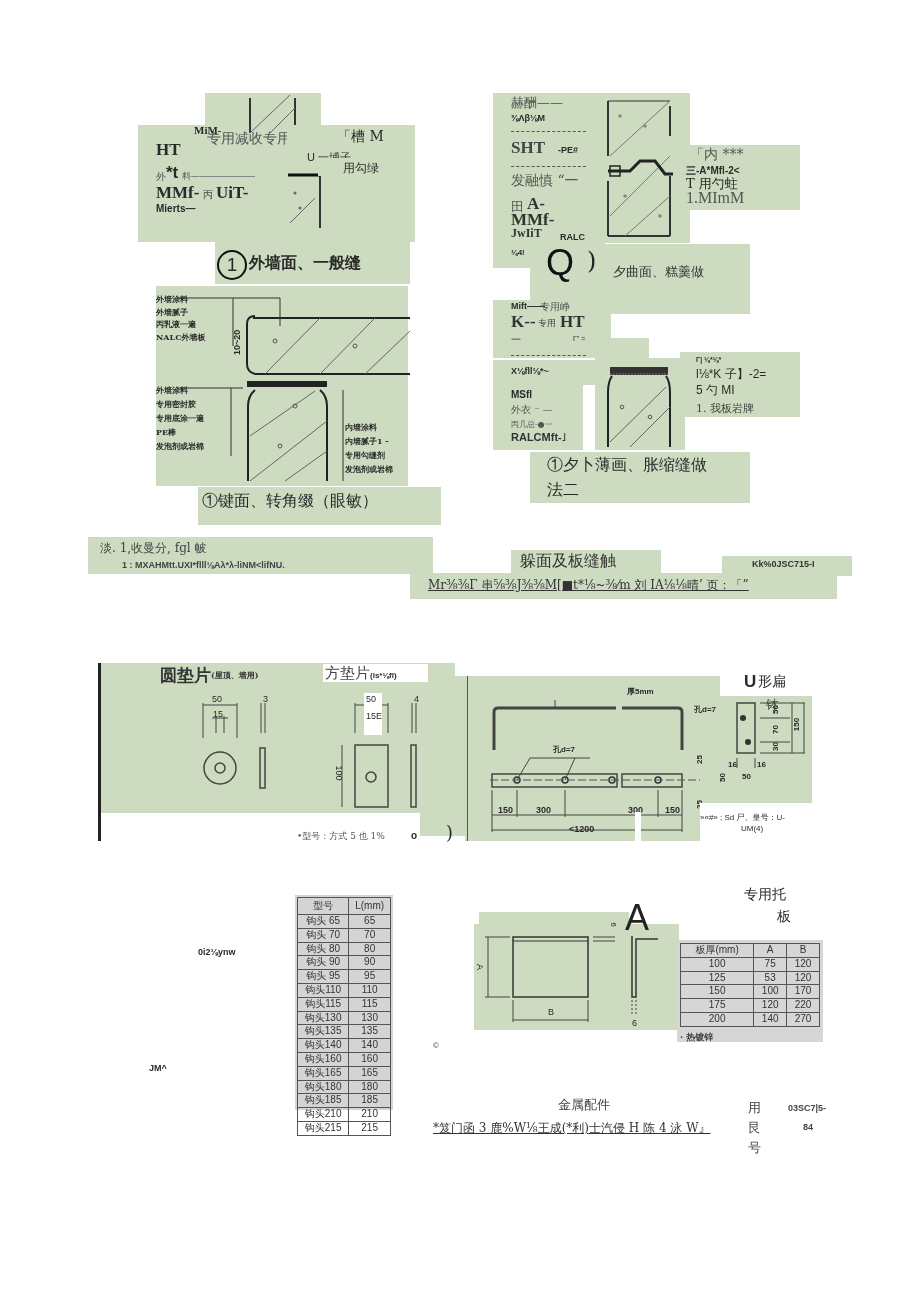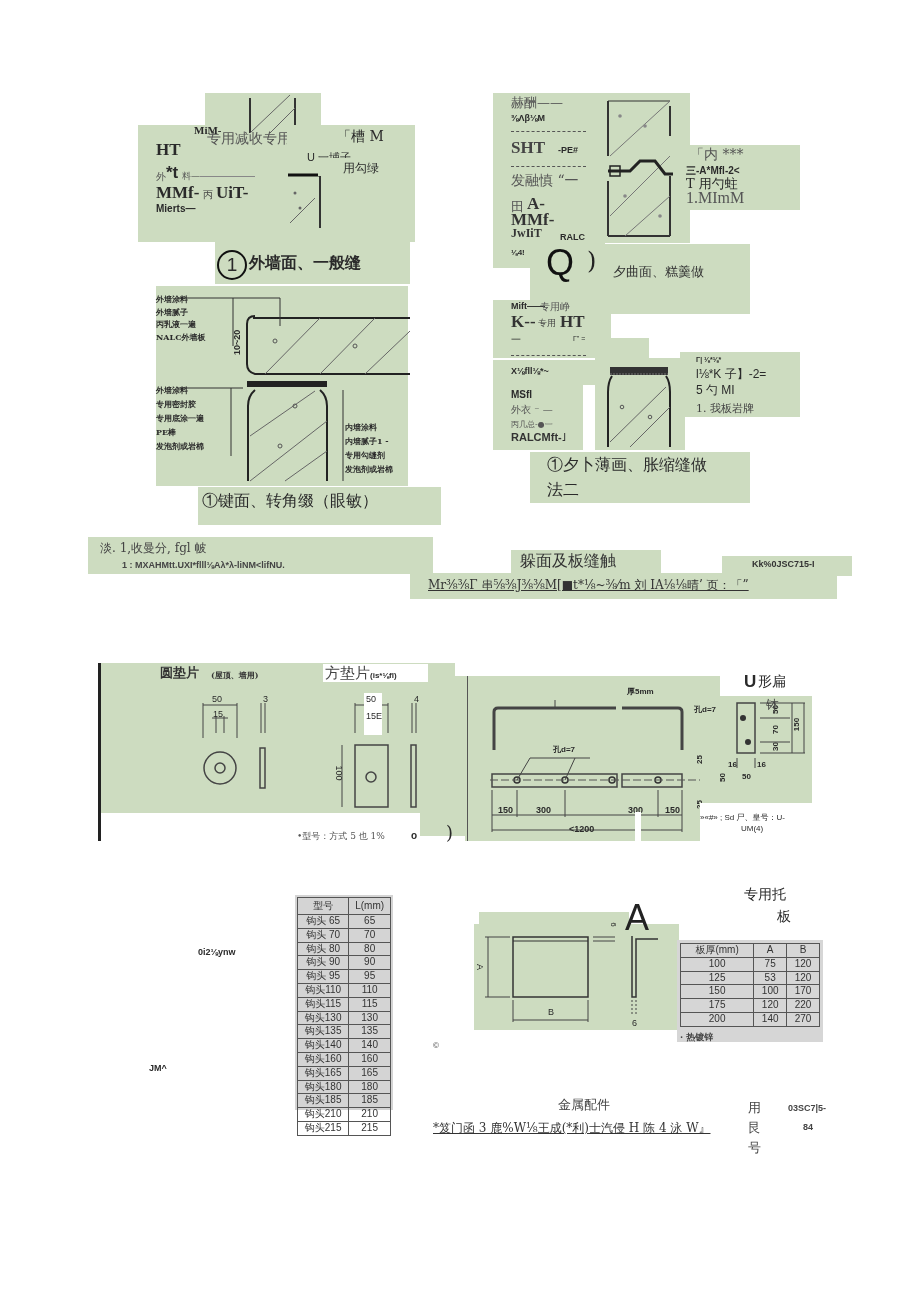--- a/index.html
+++ b/index.html
@@ -197,21 +197,21 @@
 <div class="abs g" style="left:511px;top:550px;width:150px;height:26px;"></div>
 <div class="lbl" style="left:520px;top:551px;font-size:16px;color:#333;">躲面及板缝触</div>
 <div class="abs g" style="left:722px;top:556px;width:130px;height:20px;"></div>
 <div class="lbl sans bold" style="left:752px;top:559px;font-size:9px;color:#333;">Kk%0JSC715-I</div>
 <div class="abs g" style="left:410px;top:573px;width:427px;height:26px;"></div>
 <div class="lbl u" style="left:428px;top:577px;font-size:12px;color:#333;">Mr⅜⅜Γ 串⅝⅜J⅜⅜M[■t*⅛~⅜⁄m 刘 IA⅛⅛晴’ 页：「”</div>
 
 <div class="abs g" style="left:98px;top:663px;width:357px;height:150px;"></div>
 <div class="abs g" style="left:420px;top:676px;width:45px;height:160px;"></div>
 <div class="line" style="left:98px;top:663px;width:3px;height:178px;background:#222;"></div>
-<div class="lbl bold" style="left:160px;top:664px;font-size:13px;color:#333;">圆垫片</div>
+<div class="lbl bold" style="left:160px;top:664px;font-size:17px;color:#333;">圆垫片</div>
 <div class="lbl bold" style="left:211px;top:670px;font-size:8px;color:#333;">(屋顶、墙用)</div>
 <div class="abs" style="left:323px;top:664px;width:105px;height:18px;background:#fff;"></div>
 <div class="lbl" style="left:325px;top:664px;font-size:15px;color:#444;">方垫片</div>
 <div class="lbl sans bold" style="left:370px;top:671px;font-size:8px;">(is*⅛fl)</div>
 <svg style="left:195px;top:693px;" width="80" height="100">
   <line x1="8" y1="10" x2="8" y2="45" stroke="#444"></line>
     <line x1="42" y1="10" x2="42" y2="45" stroke="#444"></line>
   <line x1="8" y1="12" x2="42" y2="12" stroke="#444"></line>
   <line x1="21" y1="23" x2="21" y2="40" stroke="#444"></line>
     <line x1="29" y1="23" x2="29" y2="40" stroke="#444"></line>

